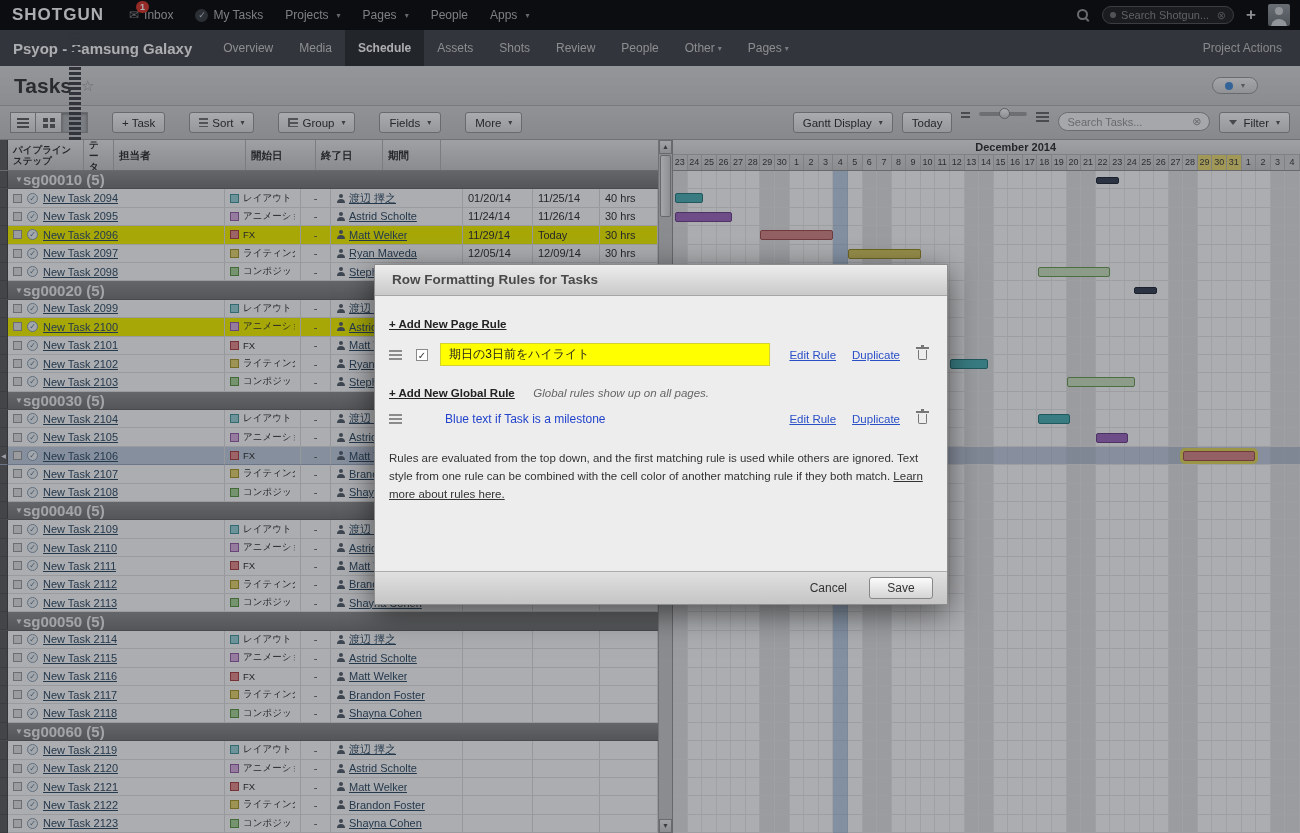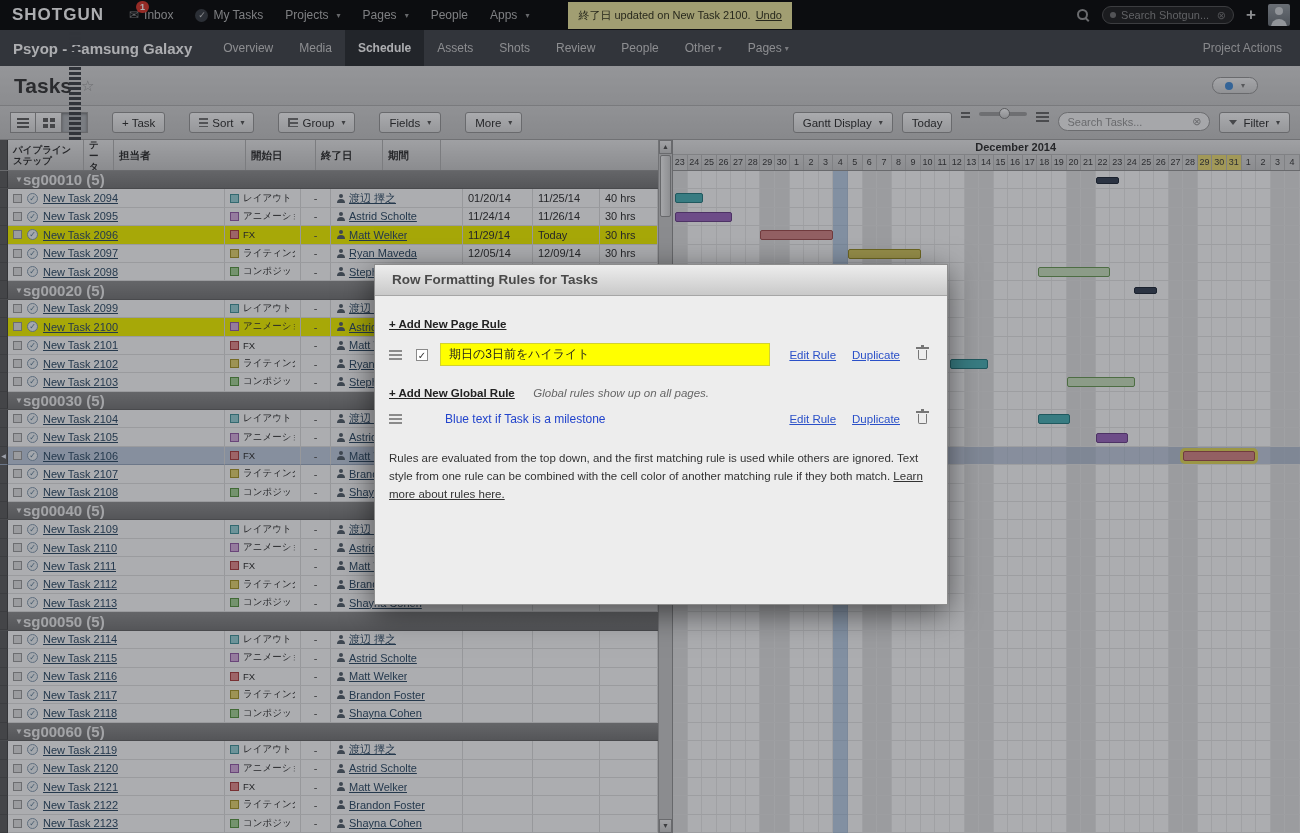--- a/index.html
+++ b/index.html
@@ -182,24 +182,20 @@
           <span class="caret">▾</span>
         </div>
         <div class="nav-item">
           <span class="nav-label">People</span>
         </div>
         <div class="nav-item">
           <span class="nav-label">Apps</span>
           <span class="caret">▾</span>
         </div>
       </div>
-    <div class="notification">
-      <span>終了日 updated on New Task 2100.</span>
-      <a class="undo">Undo</a>
-    </div>
     <div class="top-right">
       <span class="mag"></span>
       <div class="search-pill">
         <span class="dot"></span>
         <span class="ph">Search Shotgun...</span>
         <span class="clear">⊗</span>
       </div>
       <span class="plus">+</span>
       <div class="avatar"></div>
     </div>
@@ -1155,15 +1151,19 @@
           <a class="blue">Edit Rule</a>
           <a class="blue">Duplicate</a>
           <span class="trash"></span>
         </div>
       </div>
       <div class="desc">
         <span>Rules are evaluated from the top down, and the first matching rule is used while others are ignored. Text style from one rule can be combined with the cell color of another matching rule if they both match.</span>
         <a class="learn">Learn more about rules here.</a>
       </div>
     </div>
+    <div class="modal-footer">
+      <a class="cancel">Cancel</a>
+      <div class="save-btn">Save</div>
+    </div>
   </div>
 
 </div>
 
 </body></html>

